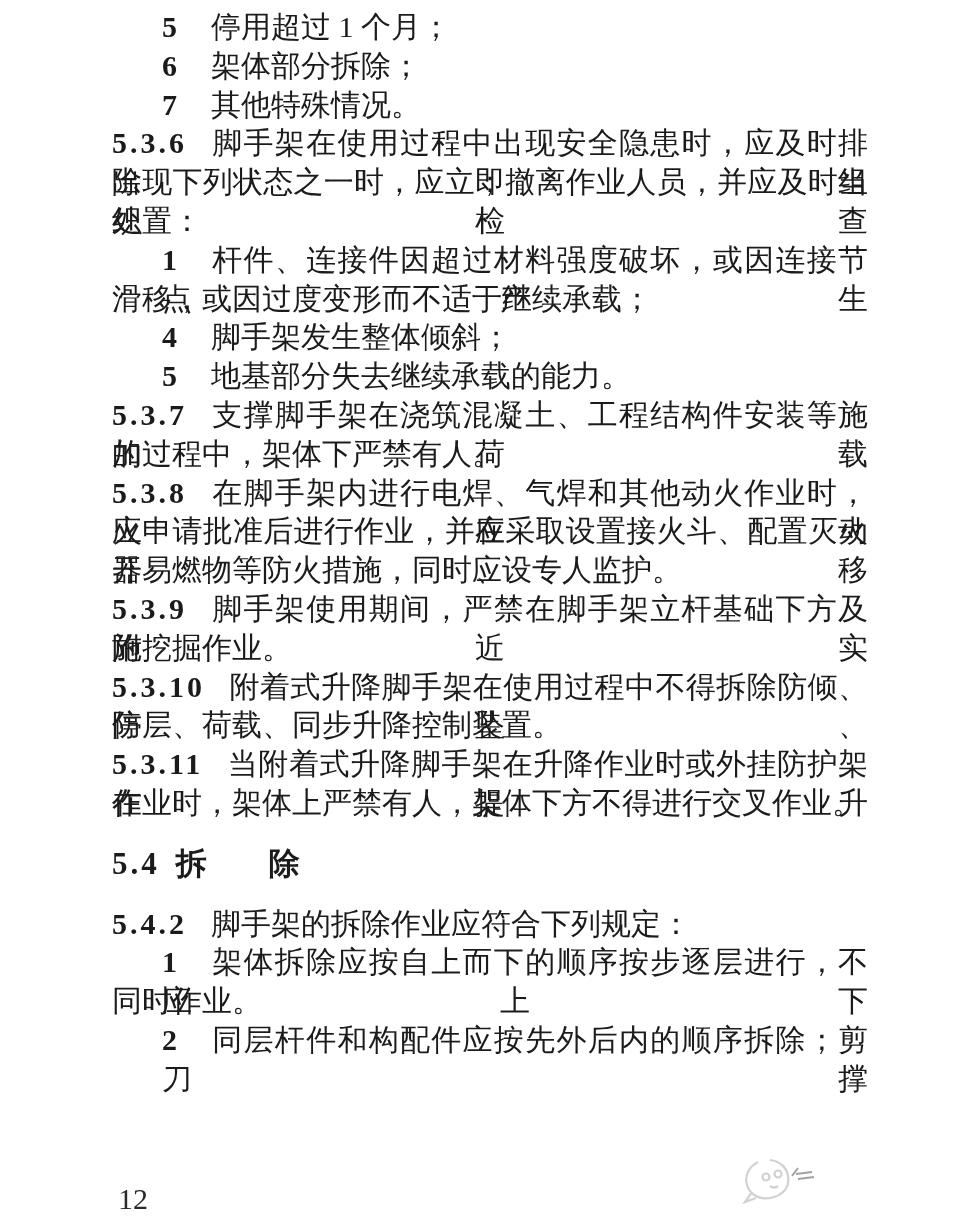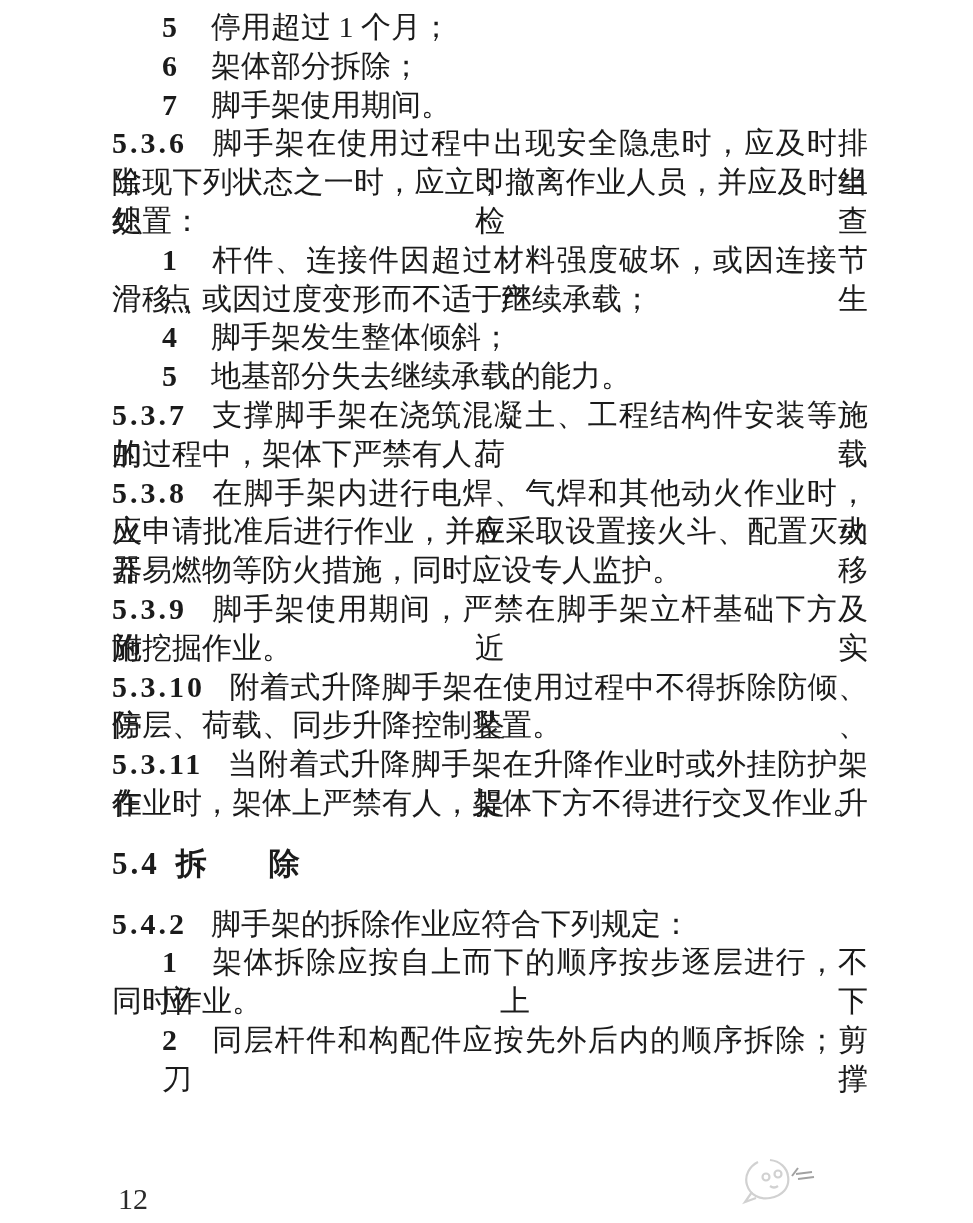--- a/index.html
+++ b/index.html
@@ -77,21 +77,21 @@
   }
 </style>
 </head>
 <body>
 
 <div id="page">
 
   <div id="text-block">
       <div class="line item"><span class="label">5</span><span class="gap"></span><span>停用超过 1 个月；</span></div>
       <div class="line item"><span class="label">6</span><span class="gap"></span><span>架体部分拆除；</span></div>
-      <div class="line item"><span class="label">7</span><span class="gap"></span><span>脚手架使用期间。</span></div>
+      <div class="line item"><span class="label">7</span><span class="gap"></span><span>其他特殊情况。</span></div>
       <div class="line section justify"><span class="label">5.3.6</span><span class="gap"></span><span>脚手架在使用过程中出现安全隐患时，应及时排除；当</span></div>
       <div class="line cont justify"><span>出现下列状态之一时，应立即撤离作业人员，并应及时组织检查</span></div>
       <div class="line cont"><span>处置：</span></div>
       <div class="line item justify"><span class="label">1</span><span class="gap"></span><span>杆件、连接件因超过材料强度破坏，或因连接节点产生</span></div>
       <div class="line cont"><span>滑移，或因过度变形而不适于继续承载；</span></div>
       <div class="line item"><span class="label">4</span><span class="gap"></span><span>脚手架发生整体倾斜；</span></div>
       <div class="line item"><span class="label">5</span><span class="gap"></span><span>地基部分失去继续承载的能力。</span></div>
       <div class="line section justify"><span class="label">5.3.7</span><span class="gap"></span><span>支撑脚手架在浇筑混凝土、工程结构件安装等施加荷载</span></div>
       <div class="line cont"><span>的过程中，架体下严禁有人。</span></div>
       <div class="line section justify"><span class="label">5.3.8</span><span class="gap"></span><span>在脚手架内进行电焊、气焊和其他动火作业时，应在动</span></div>

